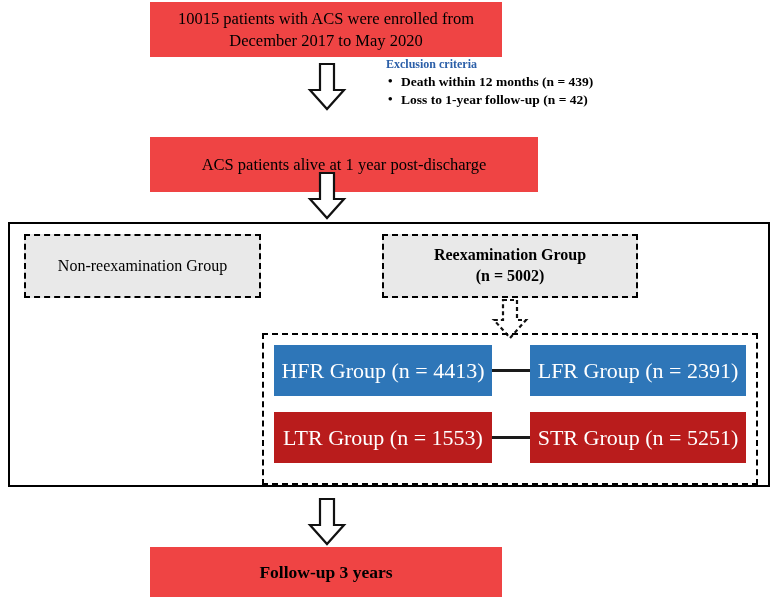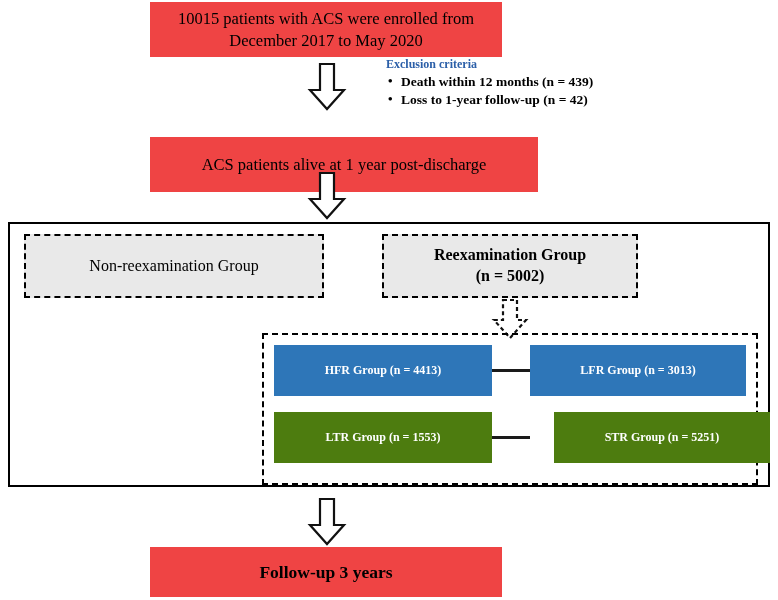--- a/index.html
+++ b/index.html
@@ -44,26 +44,25 @@
   }
   .dashed-box .line { display: block; white-space: nowrap; }
 
   
   .blue-box {
     display: flex;
     align-items: center;
     justify-content: center;
     text-align: center;
     color: #ffffff;
-    font-size: 12px;
+    font-size: 22px;
     white-space: nowrap;
-    font-weight: bold;
   }
   .blue-box.light { background: #2e76b8; }
-  .blue-box.dark  { background: #4d7c0f; }
+  .blue-box.dark  { background: #b91c1c; }
 
   
   .solid-container {
     border: 2px solid #000000;
     background: transparent;
   }
   .dashed-container {
     border: 2.5px dashed #000000;
     background: transparent;
   }
@@ -135,21 +134,21 @@
 </div>
 
 <div class="abs" style="left:307px; top:172px; width:40px; height:48px;">
   <svg class="arrow-svg" width="40" height="48" viewBox="0 0 40 48" aria-hidden="true">
     <polygon points="13,1 27,1 27,27 37,27 20,46 3,27 13,27" fill="#ffffff" stroke="#111111" stroke-width="2.2" stroke-linejoin="miter"></polygon>
   </svg>
 </div>
 
 <div class="abs solid-container" style="left:8px; top:222px; width:762px; height:265px;"></div>
 
-<div class="abs dashed-box" style="left:24px; top:234px; width:300px; height:64px;">
+<div class="abs dashed-box" style="left:24px; top:234px; width:237px; height:64px;">
   <div>
     <span class="line">Non-reexamination Group</span>
   </div>
 </div>
 
 <div class="abs dashed-box" style="left:382px; top:234px; width:256px; height:64px;font-weight:bold;">
   <div>
     <span class="line">Reexamination Group</span>
     <span class="line">(n = 5002)</span>
   </div>
@@ -161,28 +160,28 @@
   </svg>
 </div>
 
 <div class="abs dashed-container" style="left:262px; top:333px; width:496px; height:152px;"></div>
 
 <div class="abs blue-box light" style="left:274px; top:345px; width:218px; height:51px;">
   <span>HFR Group (n = 4413)</span>
 </div>
 <div class="abs hconn" style="left:492px; top:369px; width:38px;"></div>
 <div class="abs blue-box light" style="left:530px; top:345px; width:216px; height:51px;">
-  <span>LFR Group (n = 3013)</span>
+  <span>LFR Group (n = 2391)</span>
 </div>
 
 <div class="abs blue-box dark" style="left:274px; top:412px; width:218px; height:51px;">
   <span>LTR Group (n = 1553)</span>
 </div>
 <div class="abs hconn" style="left:492px; top:436px; width:38px;"></div>
-<div class="abs blue-box dark" style="left:530px; top:412px; width:216px; height:51px;margin-left:24px;">
+<div class="abs blue-box dark" style="left:530px; top:412px; width:216px; height:51px;">
   <span>STR Group (n = 5251)</span>
 </div>
 
 <div class="abs" style="left:307px; top:498px; width:40px; height:48px;">
   <svg class="arrow-svg" width="40" height="48" viewBox="0 0 40 48" aria-hidden="true">
     <polygon points="13,1 27,1 27,27 37,27 20,46 3,27 13,27" fill="#ffffff" stroke="#111111" stroke-width="2.2" stroke-linejoin="miter"></polygon>
   </svg>
 </div>
 
 <div class="abs gray-box bold" style="left:150px; top:547px; width:352px; height:50px;">

